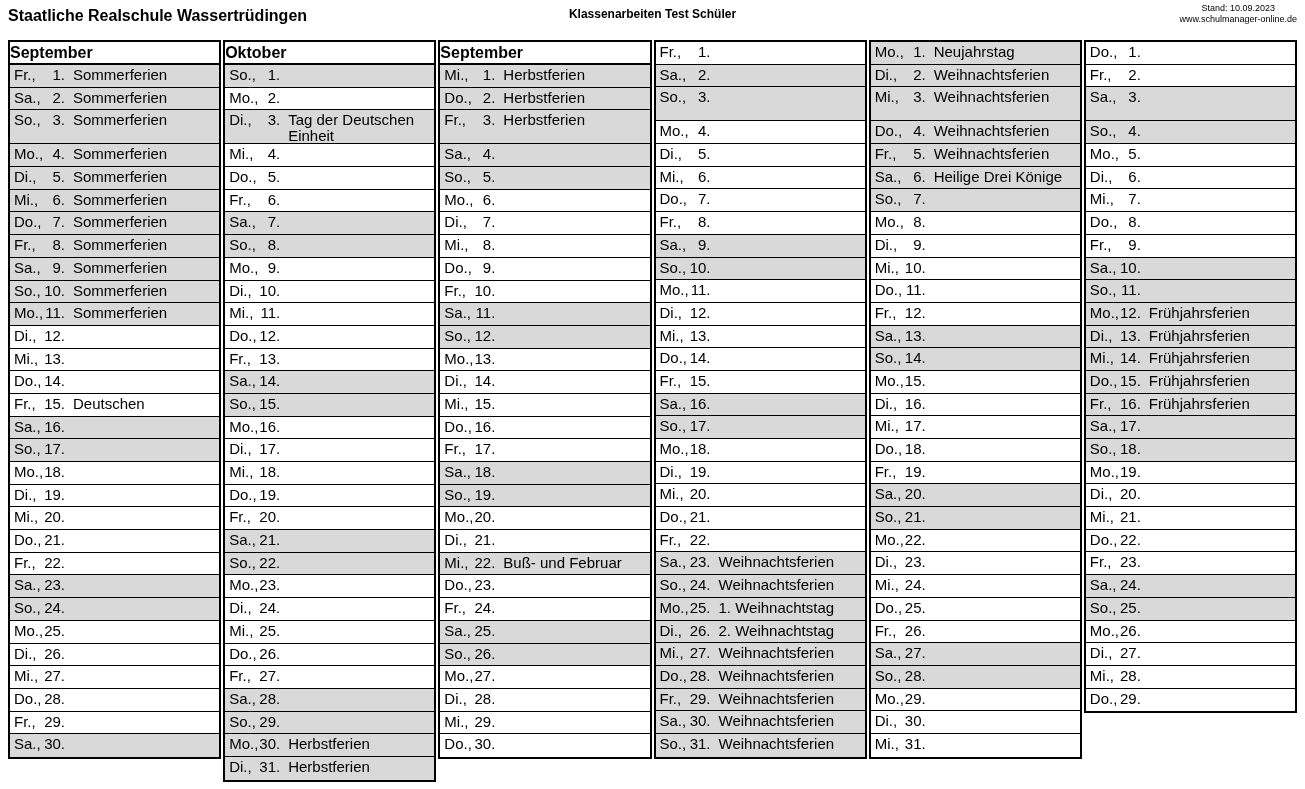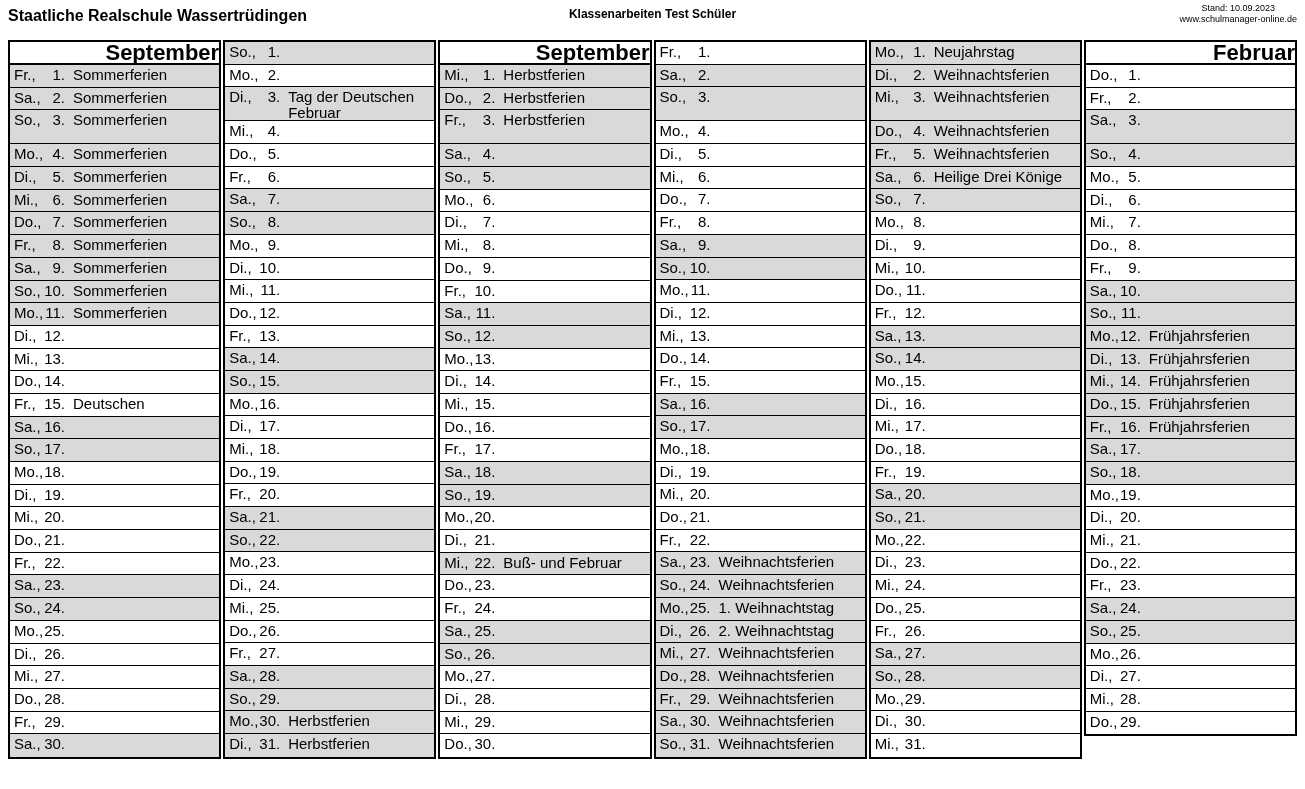--- a/index.html
+++ b/index.html
@@ -55,22 +55,22 @@
   .month {
     flex: 1 1 0;
     min-width: 0;
     border: 2px solid #000;
     background: #fff;
     box-sizing: border-box;
   }
   .month-header {
     height: 21px;
     line-height: 21px;
-    text-align: right;
-    font-size: 22px;
+    text-align: left;
+    font-size: 16px;
     font-weight: bold;
     border-bottom: 2px solid #000;
     background: #fff;
   }
   .day-row {
     height: 22.7px;
     box-sizing: border-box;
     border-bottom: 1px solid #000;
     display: flex;
     align-items: flex-start;
@@ -251,35 +251,36 @@
             <span class="evt"></span>
           </div>
           <div class="day-row shaded">
             <span class="dow">Sa.,</span>
             <span class="num">30.</span>
             <span class="evt"></span>
           </div>
         </div>
   </div>
       <div class="month">
+    <div class="month-header">Oktober</div>
     <div class="month-days">
           <div class="day-row shaded">
             <span class="dow">So.,</span>
             <span class="num">1.</span>
             <span class="evt"></span>
           </div>
           <div class="day-row">
             <span class="dow">Mo.,</span>
             <span class="num">2.</span>
             <span class="evt"></span>
           </div>
           <div class="day-row shaded tall">
             <span class="dow">Di.,</span>
             <span class="num">3.</span>
-            <span class="evt">Tag der Deutschen Februar</span>
+            <span class="evt">Tag der Deutschen Einheit</span>
           </div>
           <div class="day-row">
             <span class="dow">Mi.,</span>
             <span class="num">4.</span>
             <span class="evt"></span>
           </div>
           <div class="day-row">
             <span class="dow">Do.,</span>
             <span class="num">5.</span>
             <span class="evt"></span>
@@ -883,21 +884,20 @@
             <span class="evt"></span>
           </div>
           <div class="day-row">
             <span class="dow">Mi.,</span>
             <span class="num">31.</span>
             <span class="evt"></span>
           </div>
         </div>
   </div>
       <div class="month">
-    <div class="month-header">Februar</div>
     <div class="month-days">
           <div class="day-row">
             <span class="dow">Do.,</span>
             <span class="num">1.</span>
             <span class="evt"></span>
           </div>
           <div class="day-row">
             <span class="dow">Fr.,</span>
             <span class="num">2.</span>
             <span class="evt"></span>

